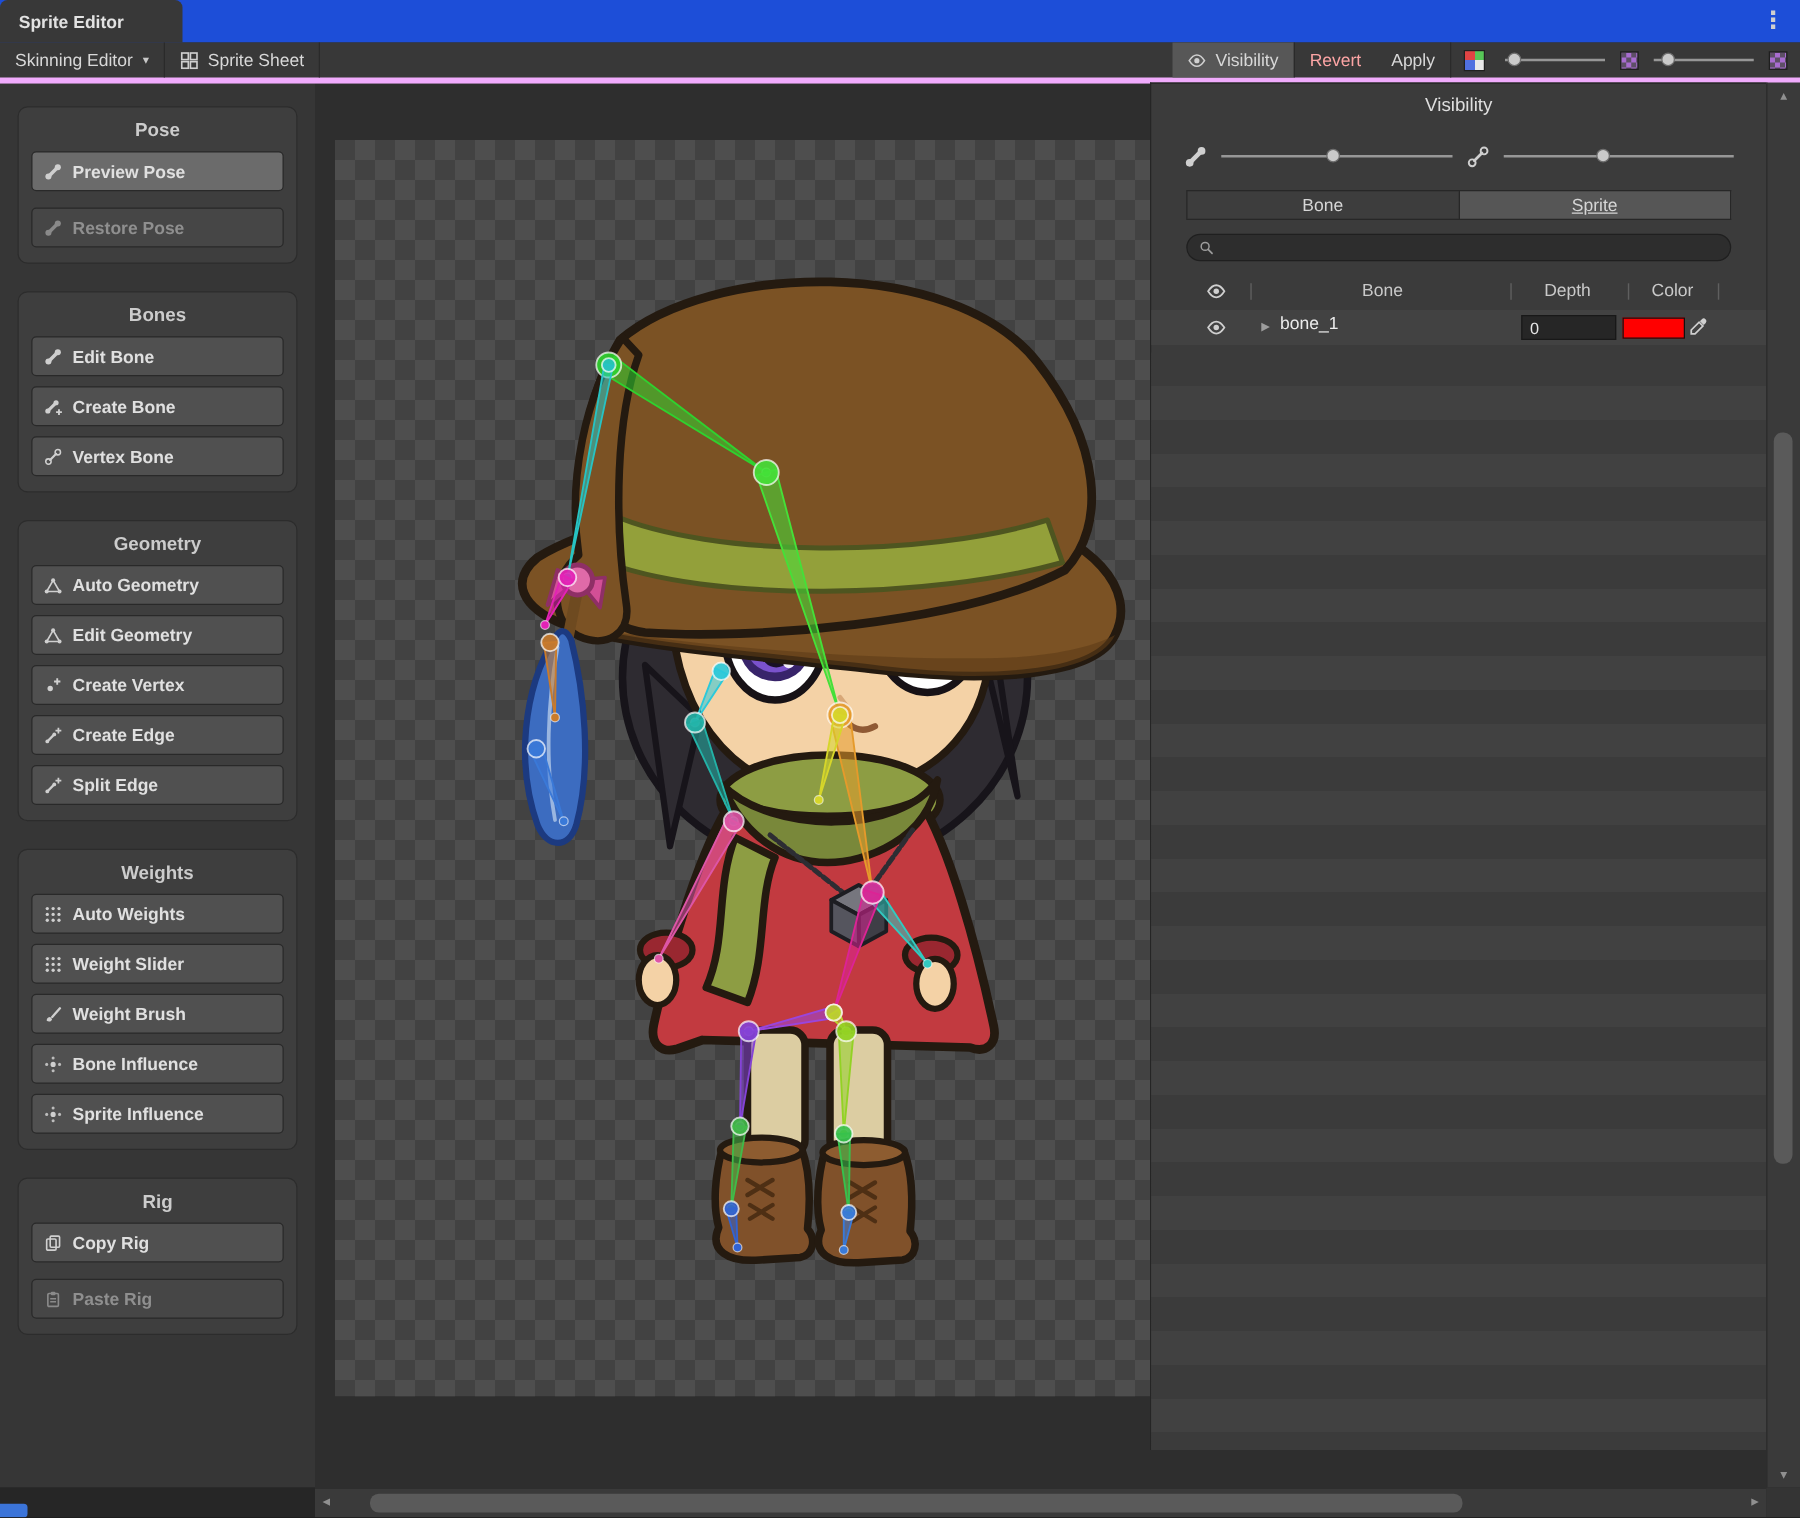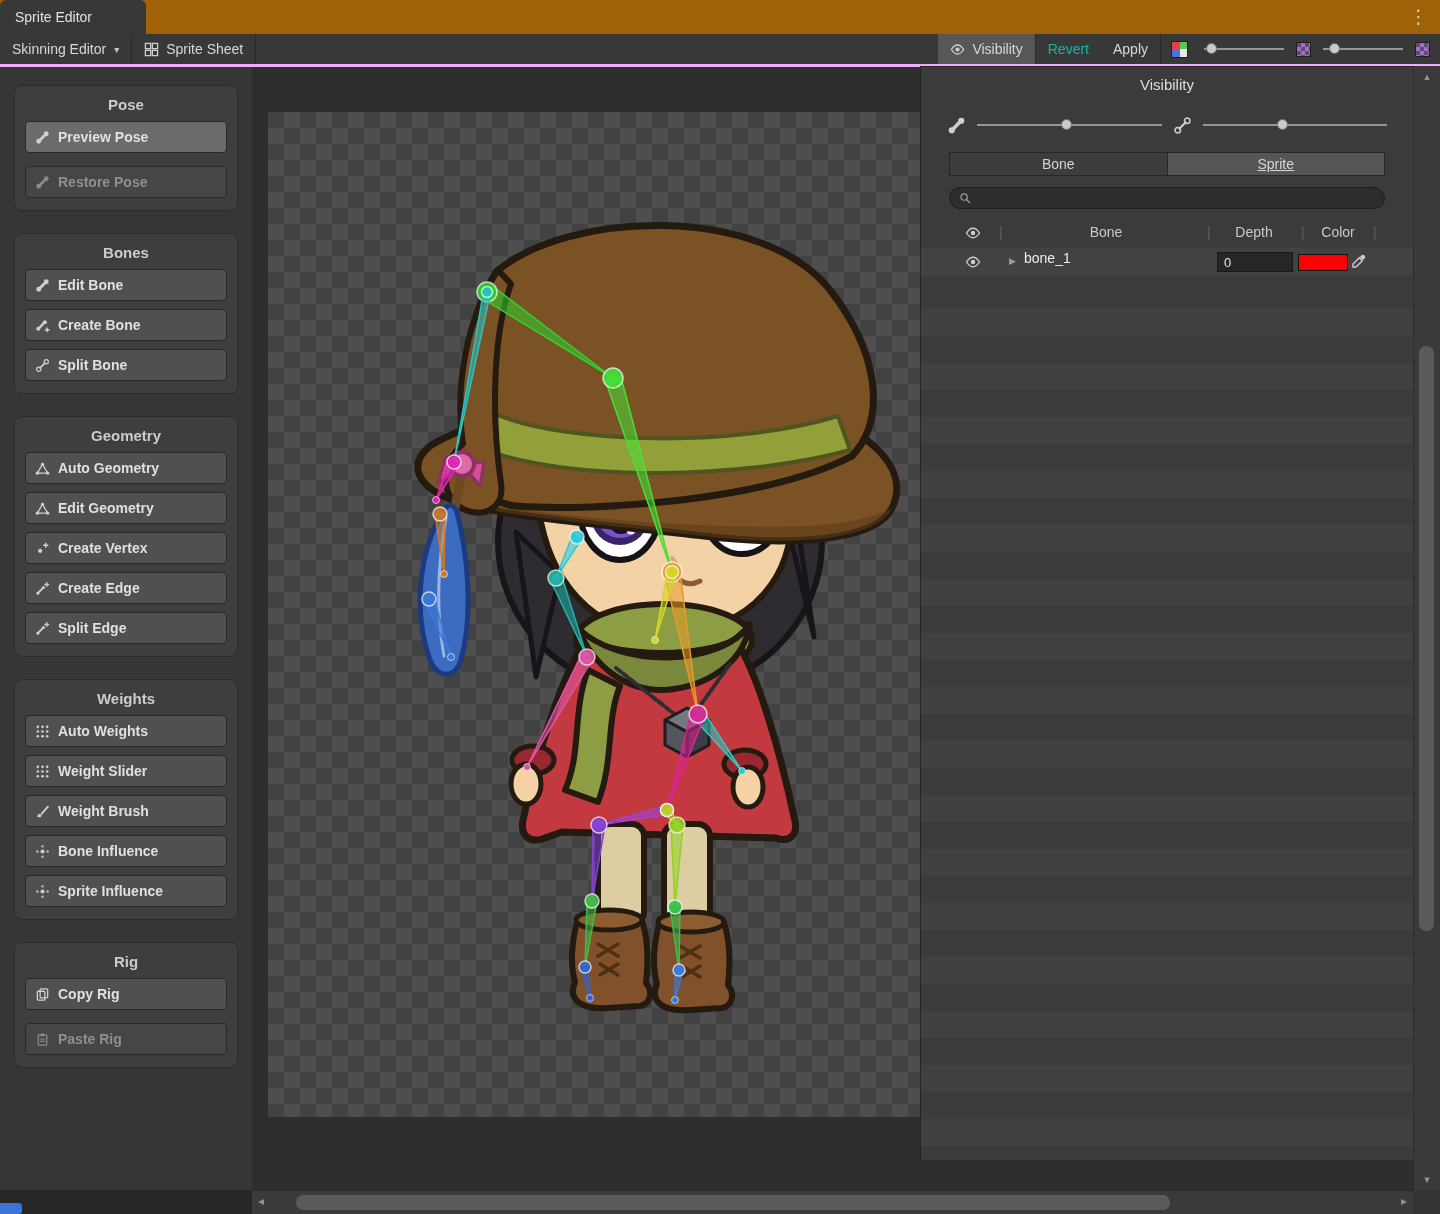--- a/index.html
+++ b/index.html
@@ -1,28 +1,28 @@
 <!DOCTYPE html>
 <html><head>
 <meta charset="utf-8">
 <style>
   html,body{margin:0;padding:0;background:#141414;}
   #app{position:relative;width:1440px;height:1214px;background:#282828;overflow:hidden;
        font-family:"Liberation Sans","DejaVu Sans",sans-serif;color:#d8d8d8;-webkit-font-smoothing:antialiased;}
   
-  .tabbar{position:absolute;left:0;top:0;width:1440px;height:34px;background:#a16207;}
+  .tabbar{position:absolute;left:0;top:0;width:1440px;height:34px;background:#1d4ed8;font-weight:bold;}
   .tab{position:absolute;left:0;top:0;width:146px;height:34px;background:#383838;border-radius:6px 6px 0 0;
        display:flex;align-items:center;padding-left:15px;font-size:14px;color:#e2e2e2;box-sizing:border-box;}
   .kebab{position:absolute;right:12px;top:5px;font-size:19px;color:#cfcfcf;cursor:pointer;}
   
   .toolbar{position:absolute;left:0;top:34px;width:1440px;height:33px;background:#383838;
-           border-bottom:3px solid #f0abfc;display:flex;align-items:center;box-sizing:border-box;}
+           border-bottom:5px solid #f0abfc;display:flex;align-items:center;box-sizing:border-box;}
   .tb-item{display:flex;align-items:center;gap:7px;padding:0 12px;height:100%;font-size:14px;color:#d8d8d8;cursor:pointer;white-space:nowrap;}
   .tb-item.tb-active{background:#575757;}
-  .tb-item.disabled{color:#14b8a6;cursor:default;}
+  .tb-item.disabled{color:#fca5a5;cursor:default;}
   .tb-sep{width:1px;height:100%;background:#2a2a2a;}
   .tb-spacer{flex:1;}
   .caret{font-size:10px;color:#c8c8c8;margin-left:1px;}
   .ic{width:15px;height:15px;flex:none;color:#cfcfcf;}
   .rgb-icon{width:15px;height:15px;display:grid;grid-template-columns:1fr 1fr;grid-template-rows:1fr 1fr;
             border:1px solid #202020;margin:0 10px;cursor:pointer;}
   .rgb-icon i{display:block;}
   .rgb-icon i.r{background:#e04444}.rgb-icon i.g{background:#57c757}
   .rgb-icon i.b{background:#5070e0}.rgb-icon i.a{background:#e8e8e8}
   .tslider{position:relative;width:80px;height:14px;margin:0 6px;cursor:pointer;}
@@ -264,21 +264,21 @@
       <div class="btn">
         <svg class="ic">
             <use href="#i-boneplus"></use>
           </svg>
         <span>Create Bone</span>
       </div>
       <div class="btn">
         <svg class="ic">
             <use href="#i-boneoutline"></use>
           </svg>
-        <span>Split Bone</span>
+        <span>Vertex Bone</span>
       </div>
     </div>
 
     <div class="group">
       <div class="group-title">Geometry</div>
       <div class="btn">
         <svg class="ic">
             <use href="#i-geom"></use>
           </svg>
         <span>Auto Geometry</span>

